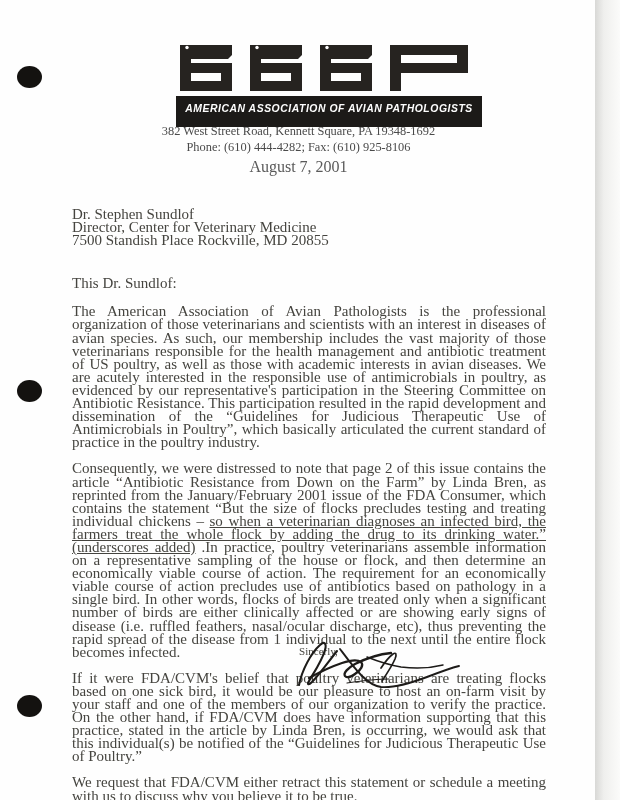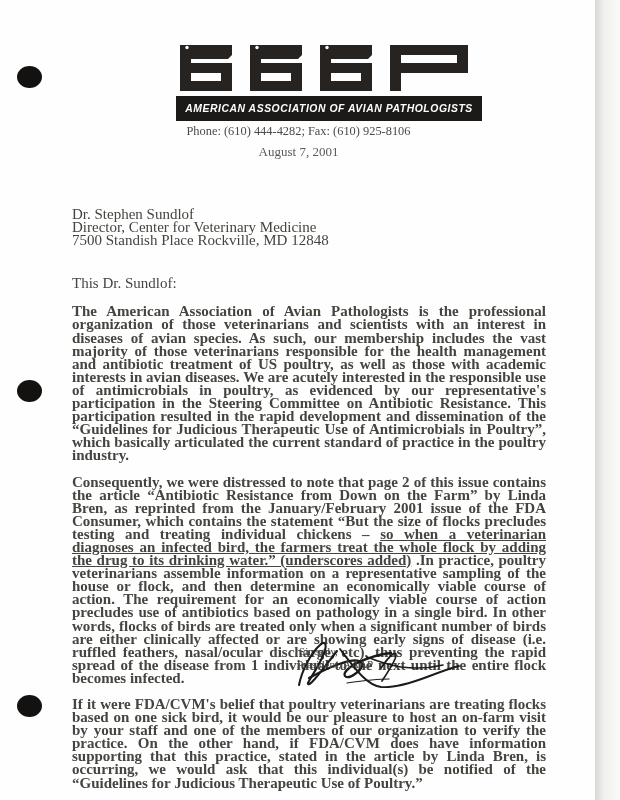--- a/index.html
+++ b/index.html
@@ -54,21 +54,21 @@
     width: 306px;
   }
   #logo-mark {
     display: block;
     width: 306px;
     height: 52px;
   }
   #logo-bar {
     margin-top: 2px;
     background: #1c1a18;
-    padding: 2px 6px 5px 6px;
+    padding: 2px 6px 11px 6px;
     text-align: center;
   }
   #logo-bar span {
     font-family: "Liberation Sans", "DejaVu Sans", sans-serif;
     font-weight: bold;
     font-style: italic;
     font-size: 10.4px;
     letter-spacing: 0.55px;
     color: #fdfdfd;
     white-space: nowrap;
@@ -79,21 +79,21 @@
     position: absolute;
     left: 0; top: 124px;
     width: 597px;
     text-align: center;
     color: #4a4a4a;
     font-size: 12.4px;
     line-height: 15.6px;
   }
   #letter-date {
     margin-top: 4px;
-    font-size: 13px;
+    font-size: 16px;
     color: #5a5a5a;
   }
 
   
   #body-area {
     position: absolute;
     left: 72px; top: 208px;
     width: 474px;
     color: #45443f;
     font-size: 15px;
@@ -101,21 +101,20 @@
     text-align: left;
   }
   .addr-line { white-space: nowrap; }
   .gap-sm { height: 13px; }
   .gap-md { height: 15px; }
 
   p.para {
     margin: 0;
     text-align: justify;
     text-justify: inter-word;
-    font-weight: bold;
   }
   .u { text-decoration: underline; }
 
   
   #sig-block {
     position: absolute;
     left: 297px; top: 645px;
     width: 260px;
     color: #45443f;
     font-size: 11.05px;
@@ -175,30 +174,31 @@
         <circle cx="81" cy="5.5" r="1.7"></circle>
         <circle cx="151" cy="5.5" r="1.7"></circle>
       </g>
     </svg>
     <div id="logo-bar">
       <span>AMERICAN ASSOCIATION OF AVIAN PATHOLOGISTS</span>
     </div>
   </div>
 
   <div id="letterhead">
+    <div>382 West Street Road, Kennett Square, PA  19348-1692</div>
     <div>Phone: (610) 444-4282;  Fax: (610) 925-8106</div>
     <div id="letter-date">August 7, 2001</div>
   </div>
 
   <div id="body-area">
 
     <div>
       <div class="addr-line">Dr. Stephen Sundlof</div>
       <div class="addr-line">Director, Center for Veterinary Medicine</div>
-      <div class="addr-line">7500 Standish Place Rockville, MD 12848</div>
+      <div class="addr-line">7500 Standish Place Rockville, MD 20855</div>
     </div>
 
     <div class="gap-md"></div>
 
     <div class="gap-md"></div>
     <div>This Dr. Sundlof:</div>
 
     <div class="gap-md"></div>
     <p class="para">The American Association of Avian Pathologists is the professional organization of those veterinarians and scientists with an interest in diseases of avian species.  As such, our membership includes the vast majority of those veterinarians responsible for the health management and antibiotic treatment of US poultry, as well as those with academic interests in avian diseases.  We are acutely interested in the responsible use of antimicrobials in poultry, as evidenced by our representative's participation in the Steering Committee on Antibiotic Resistance.  This participation resulted in the rapid development and dissemination of the “Guidelines for Judicious Therapeutic Use of Antimicrobials in Poultry”, which basically articulated the current standard of practice in the poultry industry.</p>
 
@@ -217,17 +217,16 @@
     <svg id="sig-svg" viewBox="0 0 200 58">
       <g fill="none" stroke="#1d1b19" stroke-linecap="round" stroke-linejoin="round">
         <path d="M14 48 C17 33, 26 16, 35 8 C39 4, 42 6, 40 13 C37 24, 28 37, 24 44 C22 47, 23 49, 27 45 C34 38, 44 24, 52 14" stroke-width="2.1"></path>
         <path d="M24 41 C33 36, 45 30, 57 26 C66 23, 72 22, 76 25 C79 28, 76 33, 70 37 C66 40, 62 41, 60 39 C58 36, 63 31, 70 27 C82 21, 96 17, 106 16" stroke-width="2.3"></path>
         <path d="M55 12 C61 20, 69 31, 77 39 C83 45, 89 49, 96 50 C108 51, 126 46, 142 40 C155 35, 166 31, 174 29" stroke-width="1.9"></path>
         <path d="M82 20 C92 24, 104 28, 116 30 C131 32, 146 31, 158 28" stroke-width="1.5"></path>
         <path d="M96 31 C100 25, 104 20, 108 17 C111 15, 112 17, 110 22 C107 29, 101 38, 97 44" stroke-width="1.7"></path>
         <path d="M62 46 C76 44, 92 42, 104 42" stroke-width="1.2"></path>
       </g>
     </svg>
-    <div id="sig-title">President, AAAP</div>
   </div>
 
 
 </div>
 
 </body></html>

